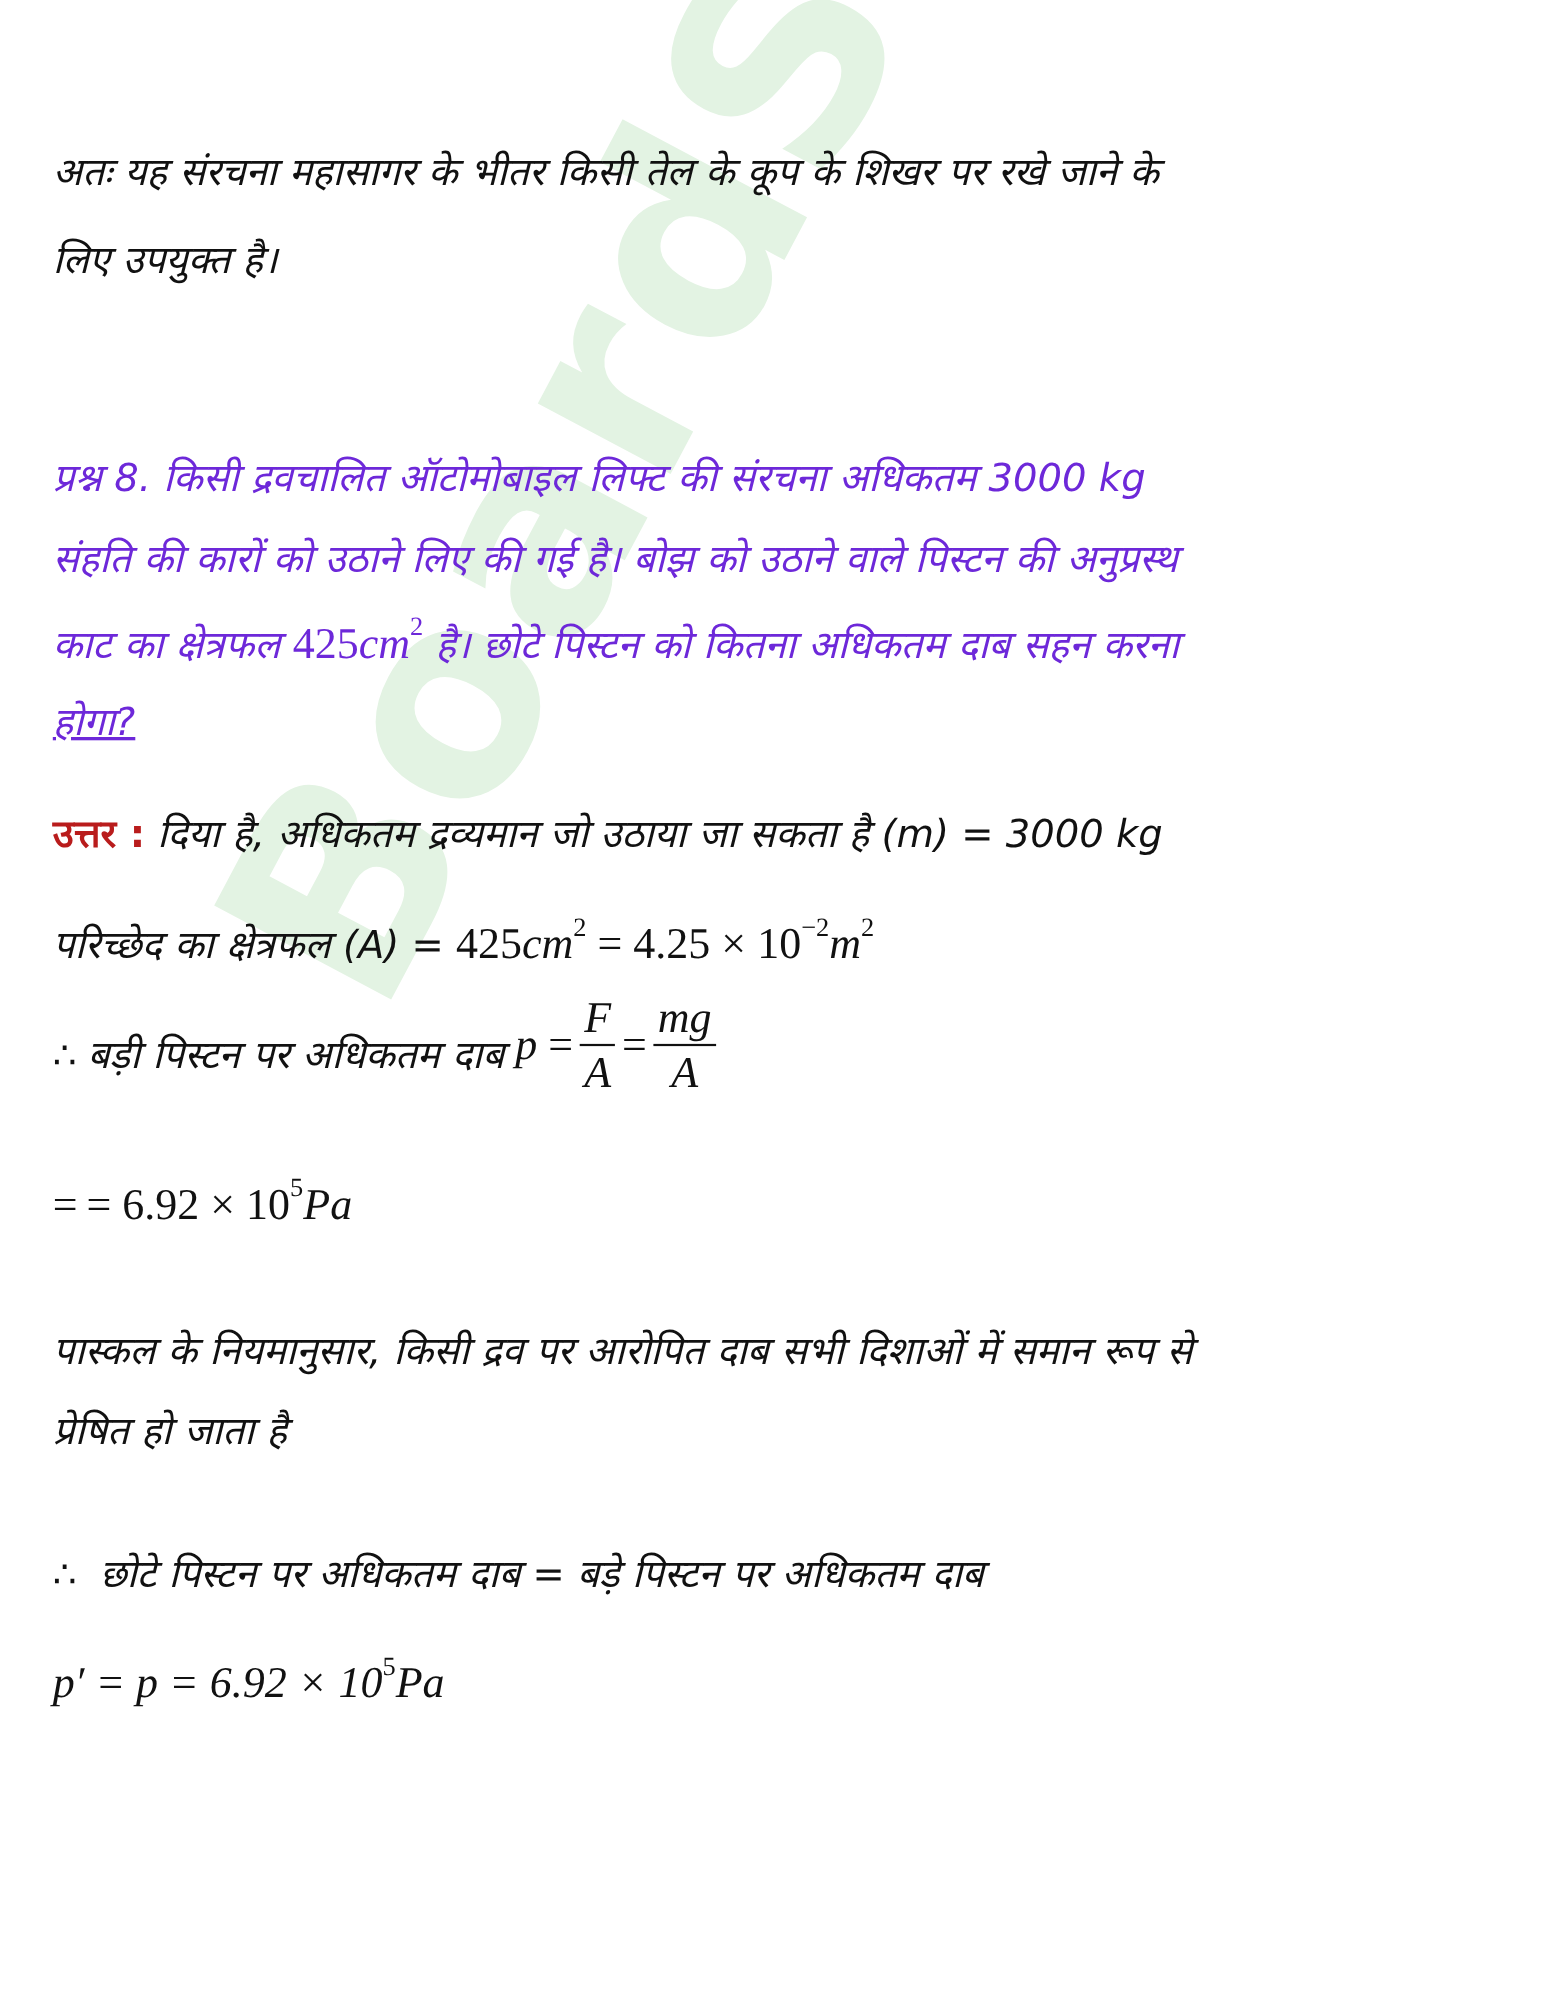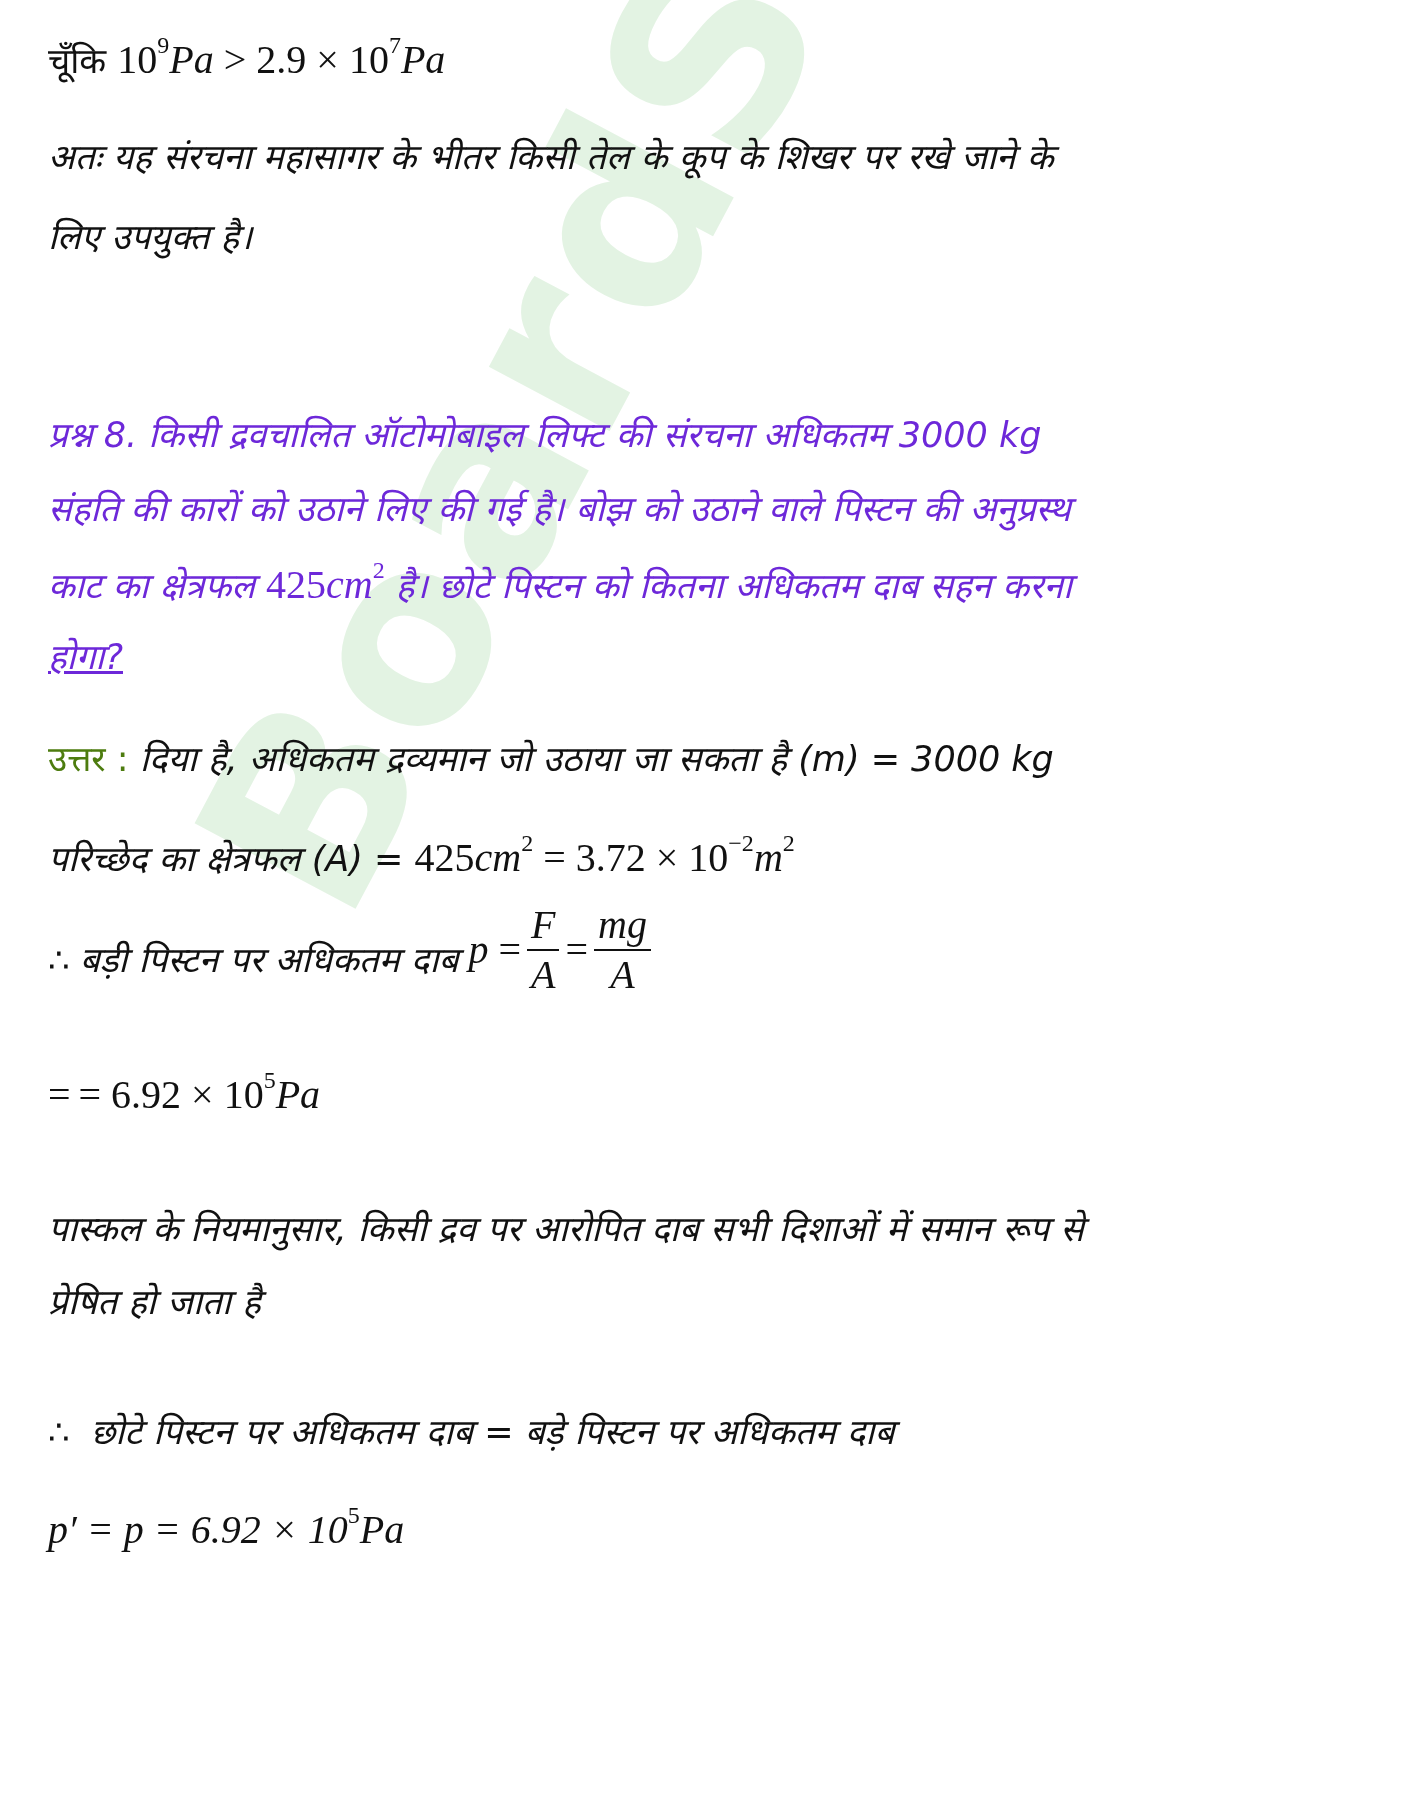--- a/index.html
+++ b/index.html
@@ -15,42 +15,33 @@
     white-space: nowrap; letter-spacing: 4px; z-index: 0; user-select: none;
   }
   .line {
     position: absolute; left: 48px; z-index: 1;
     font-size: 35px; font-style: italic; line-height: 1; white-space: nowrap;
   }
   .math { font-family: "Liberation Serif", "DejaVu Serif", serif; font-style: normal; font-size: 40px; }
   .math i { font-style: italic; }
   sup { font-size: 0.6em; vertical-align: 0.85em; line-height: 0; }
   .red { color: #6d28d9; }
-  .green { color: #4d7c0f; font-weight: normal; font-style: normal; margin-top: 25px; }
+  .green { color: #b91c1c; font-weight: bold; font-style: normal; margin-top: 25px; }
   .frac { display: inline-flex; flex-direction: column; align-items: center; vertical-align: middle; margin: 0 6px; }
   .frac .num { padding: 0 4px 4px; border-bottom: 2px solid #111; }
   .frac .den { padding: 4px 4px 0; }
   .therefore { font-style: normal; font-family: "DejaVu Serif", serif; font-size: 34px; }
 </style>
 </head>
 <body>
 
 <div class="page">
 
   <div class="watermark">BoardStudy</div>
 
-  <div class="line" style="top:40px;">
-    <span style="font-style:normal;">चूँकि</span>
-    <span class="math">
-      <span>10</span><sup>9</sup><i>Pa</i>
-      <span>&gt;</span>
-      <span>2.9 ×</span>
-      <span>10</span><sup>7</sup><i>Pa</i>
-    </span>
-  </div>
 
   <div class="line" style="top:140px;">अतः यह संरचना महासागर के भीतर किसी तेल के कूप के शिखर पर रखे जाने के</div>
   <div class="line" style="top:220px;">लिए उपयुक्त है।</div>
 
   <div class="line red" style="top:418px;">प्रश्न 8. किसी द्रवचालित ऑटोमोबाइल लिफ्ट की संरचना अधिकतम 3000 kg</div>
   <div class="line red" style="top:492px;">संहति की कारों को उठाने लिए की गई है। बोझ को उठाने वाले पिस्टन की अनुप्रस्थ</div>
   <div class="line red" style="top:565px;">
     <span>काट का क्षेत्रफल</span>
     <span class="math"><span>425</span><i>cm</i><sup>2</sup></span>
     <span>है। छोटे पिस्टन को कितना अधिकतम दाब सहन करना</span>
@@ -59,21 +50,21 @@
 
   <div class="line" style="top:742px;">
     <span class="green">उत्तर :</span>
     <span>दिया है, अधिकतम द्रव्यमान जो उठाया जा सकता है (m) = 3000 kg</span>
   </div>
 
   <div class="line" style="top:838px;">
     <span>परिच्छेद का क्षेत्रफल (A) =</span>
     <span class="math">
       <span>425</span><i>cm</i><sup>2</sup>
-      <span>= 3.72 × 10</span><sup>−2</sup><i>m</i><sup>2</sup>
+      <span>= 4.25 × 10</span><sup>−2</sup><i>m</i><sup>2</sup>
     </span>
   </div>
 
   <div class="line" style="top:925px; display:flex; align-items:center;">
     <span class="therefore">∴</span>
     <span style="margin-left:10px;">बड़ी पिस्टन पर अधिकतम दाब</span>
     <span class="math" style="display:inline-flex; align-items:center; margin-left:10px; margin-top:-20px;">
       <i>p</i>&nbsp;<span>=</span>
       <span class="frac">
           <i class="num">F</i>

